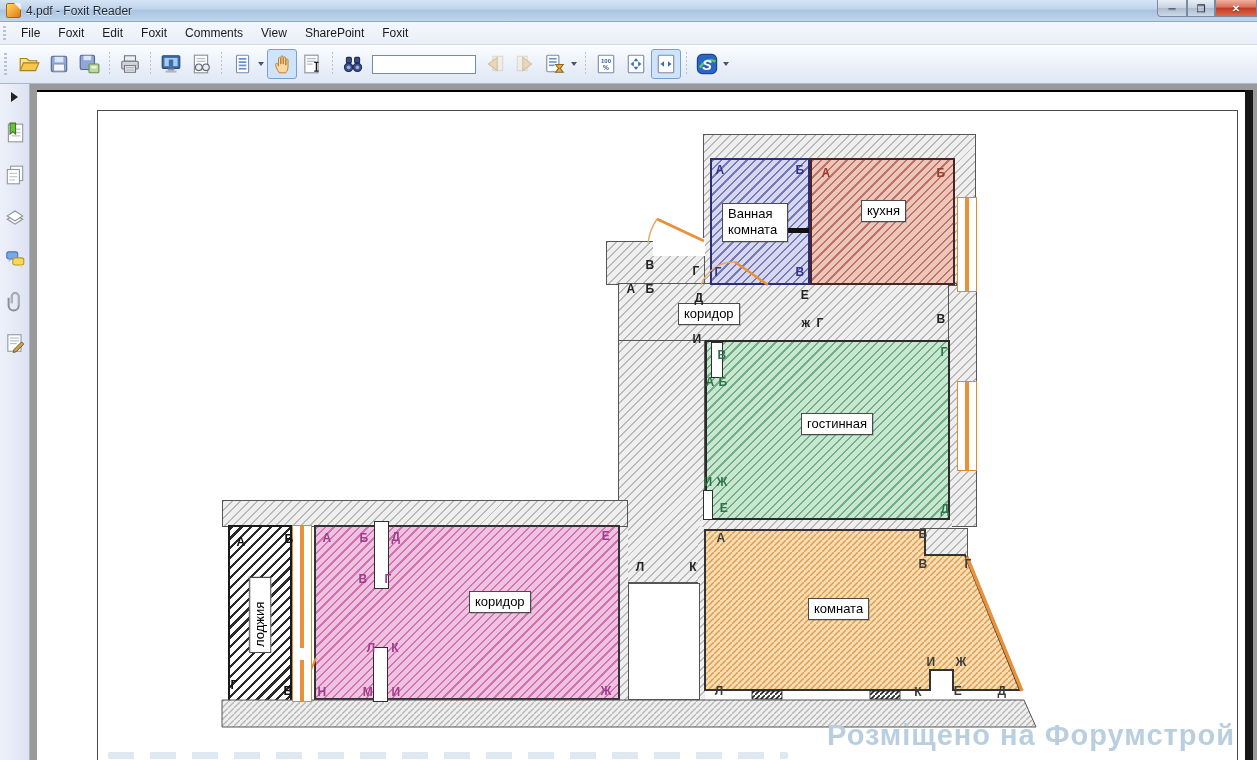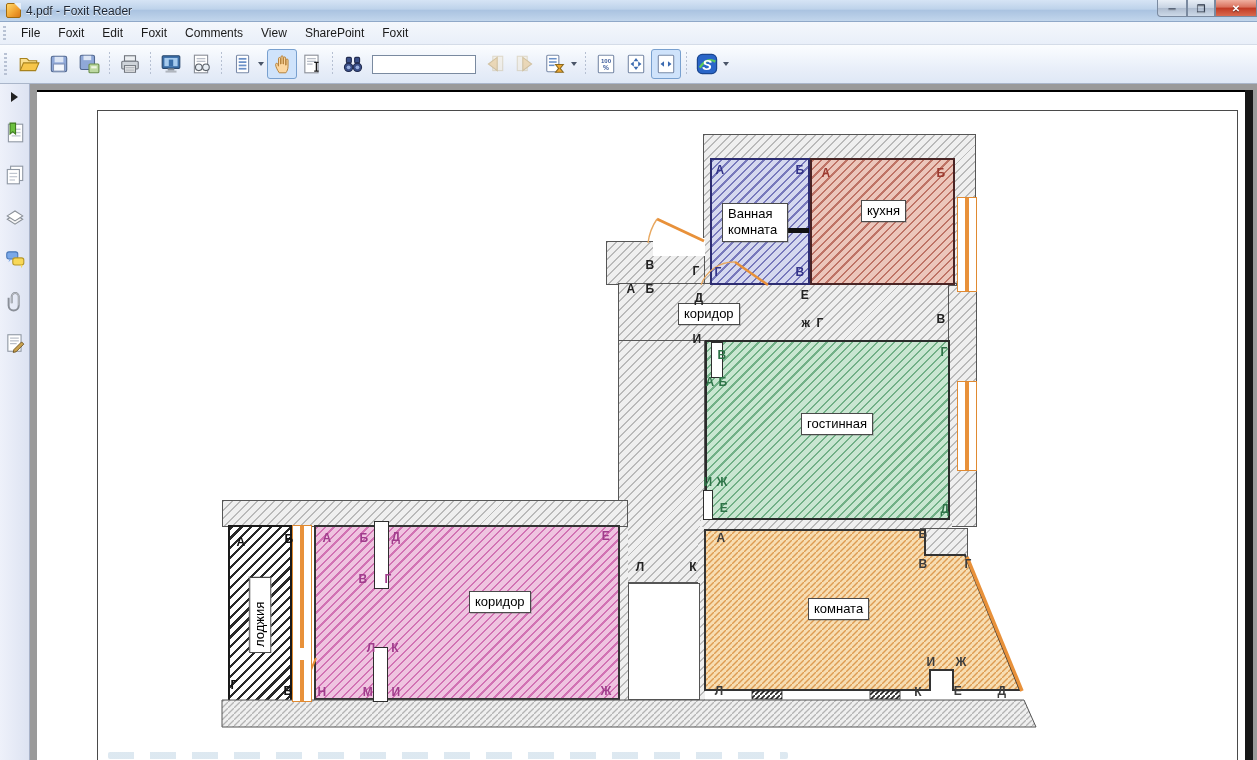--- a/index.html
+++ b/index.html
@@ -431,15 +431,16 @@
       <span class="pl" style="left: 719px; top: 691px; color: rgb(60, 60, 60);">Л</span>
       <span class="pl" style="left: 918px; top: 692px; color: rgb(60, 60, 60);">К</span>
       <span class="pl" style="left: 958px; top: 691px; color: rgb(60, 60, 60);">Е</span>
       <span class="pl" style="left: 1002px; top: 691px; color: rgb(60, 60, 60);">Д</span>
       <span class="pl" style="left: 241px; top: 542px; color: rgb(17, 17, 17);">А</span>
       <span class="pl" style="left: 289px; top: 539px; color: rgb(17, 17, 17);">Б</span>
       <span class="pl" style="left: 234px; top: 685px; color: rgb(17, 17, 17);">Г</span>
       <span class="pl" style="left: 288px; top: 691px; color: rgb(17, 17, 17);">В</span>
     </div>
 
+  <div class="watermark" style="right:22px;top:719px;">Розміщено на Форумстрой</div>
   <div class="wm-faint" style="left:108px;top:752px;width:680px;"></div>
 
 </div>
 
 </body></html>

